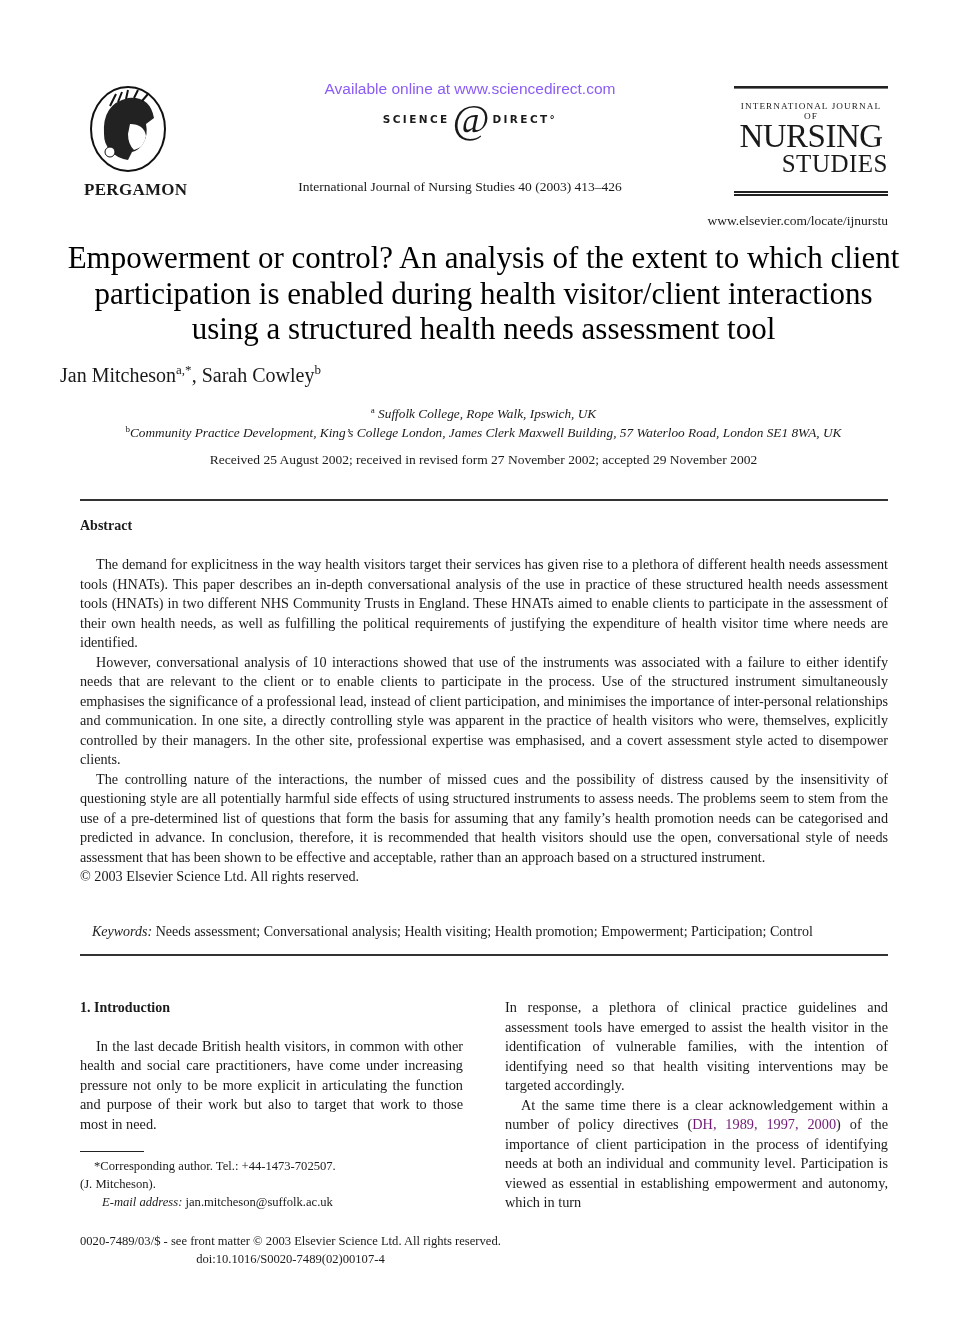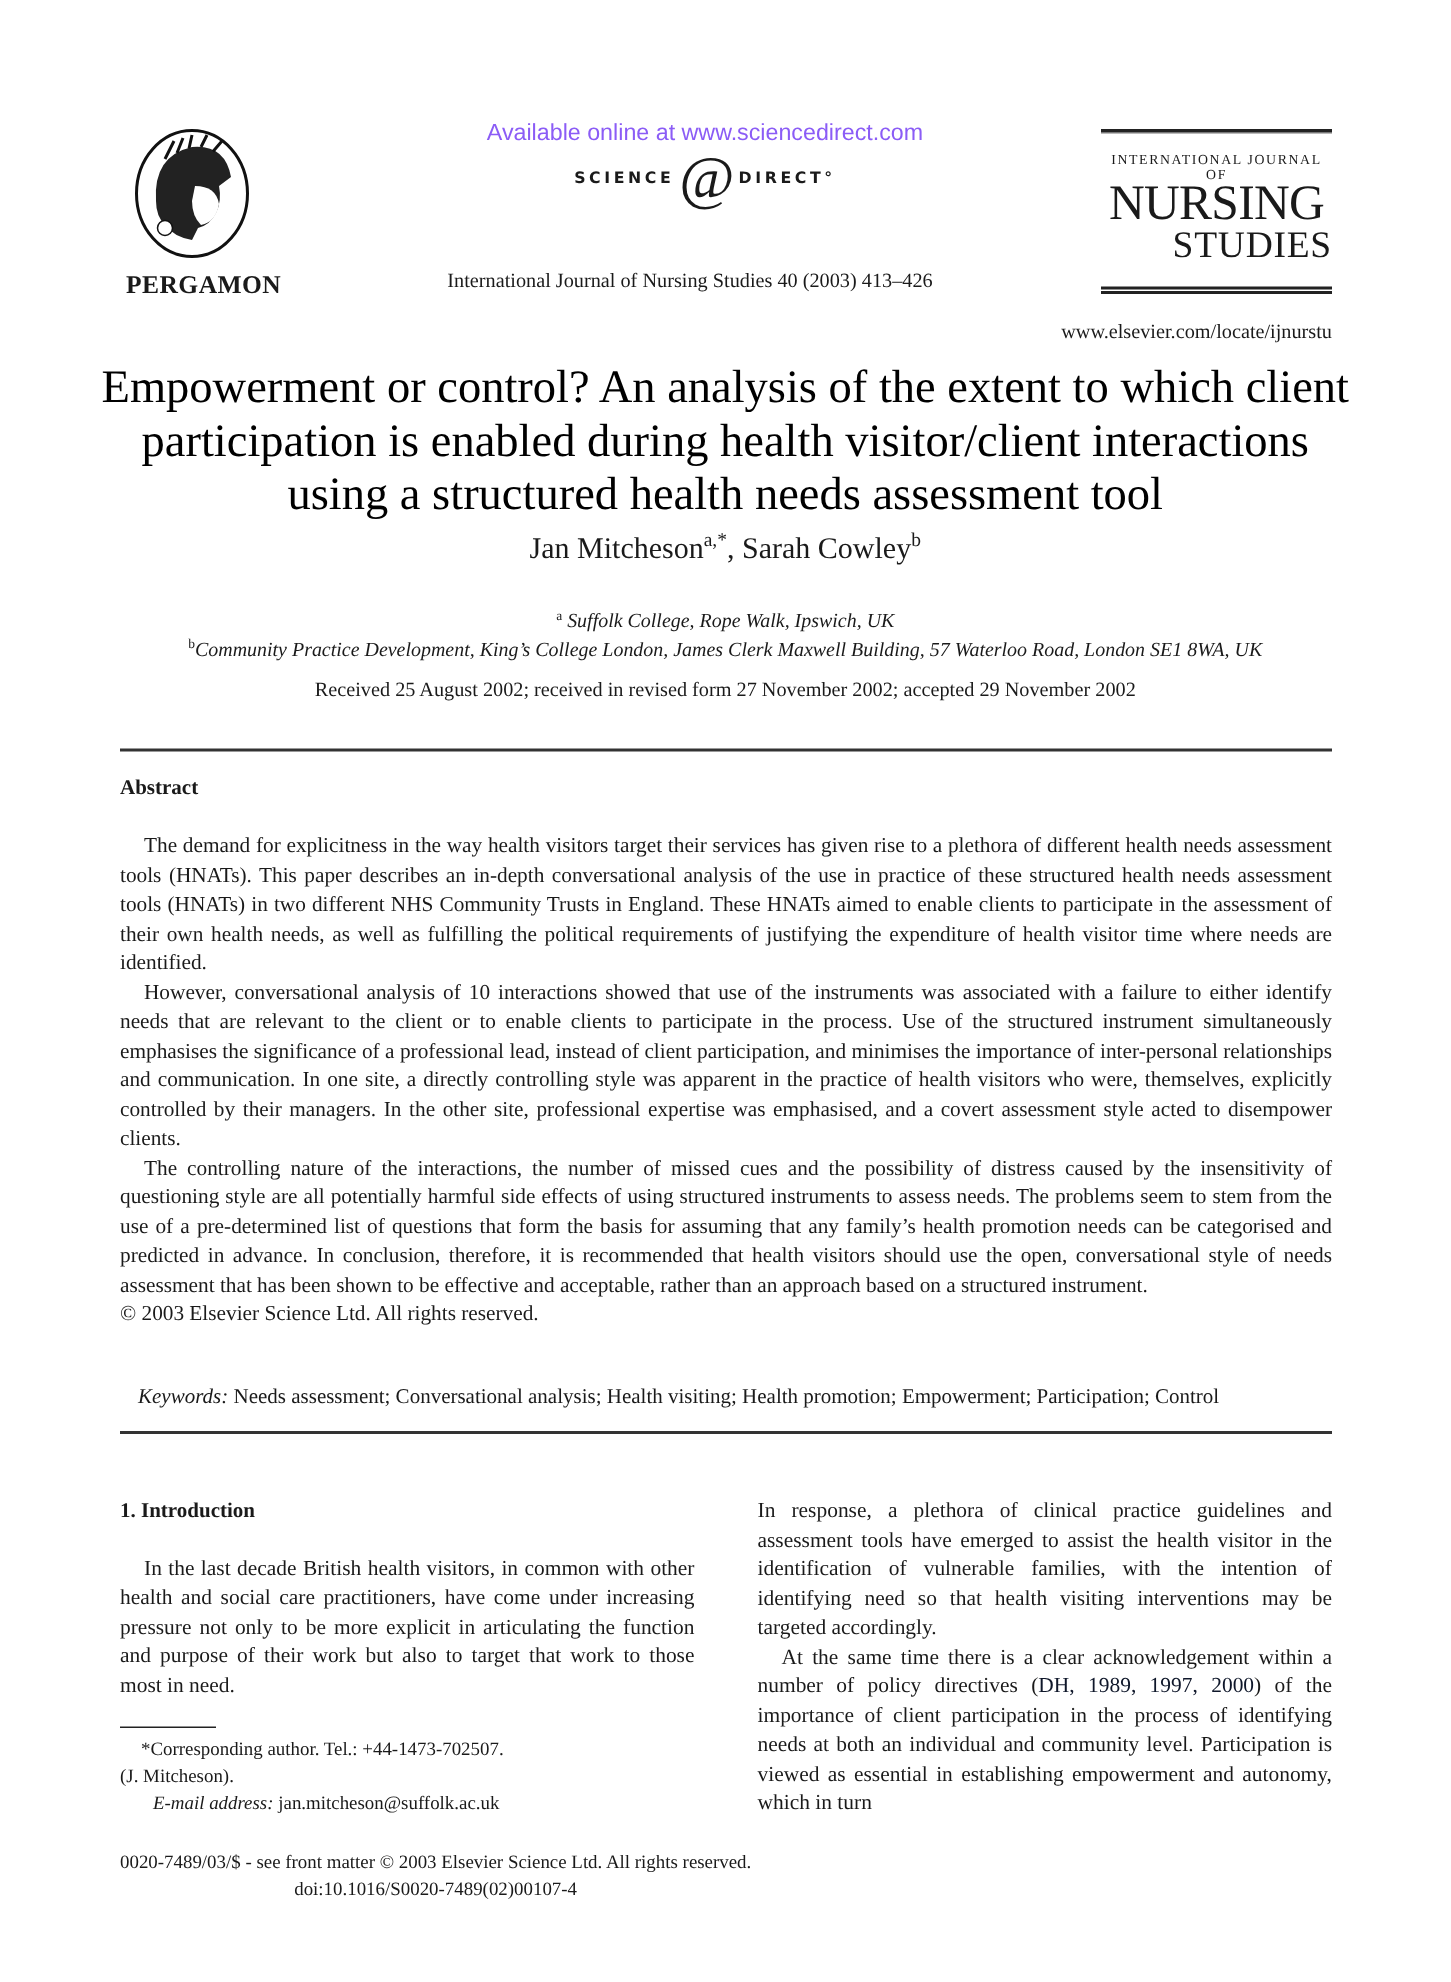--- a/index.html
+++ b/index.html
@@ -49,21 +49,21 @@
   .jn-big2 { font-size: 25px; line-height: 26px; text-align: right; letter-spacing: 0.5px; }
   .jn-rule-bot { margin-top: 14px; height: 5px; border-top: 2px solid #222; border-bottom: 2px solid #222; }
   .jn-url { left: 690px; top: 213px; width: 198px; text-align: right; font-size: 13.5px; }
 
   
   .title {
     left: 60px; top: 240px; width: 847px; text-align: center;
     font-size: 31px; line-height: 35.5px; color: #000000;
   }
   .authors {
-    left: 60px; top: 352px; width: 847px; text-align: center; font-size: 20px;
+    left: 60px; top: 362px; width: 847px; text-align: left; font-size: 20px;
   }
   .authors sup { font-size: 13px; vertical-align: 8px; }
   .affil {
     left: 40px; width: 887px; text-align: center; font-size: 13.3px; font-style: italic;
   }
   .affil sup { font-style: normal; font-size: 9px; vertical-align: 5px; }
   .received {
     left: 60px; top: 452px; width: 847px; text-align: center; font-size: 13.5px;
   }
 
@@ -79,21 +79,21 @@
   .abs-body p.nocopy { text-indent: 0; }
   .keywords { left: 92px; top: 924px; width: 808px; font-size: 14px; }
   .keywords .kw-label { font-style: italic; }
 
   
   .col { width: 383px; font-size: 14.3px; line-height: 19.5px; text-align: justify; }
   .col-left { left: 80px; top: 998px; }
   .col-right { left: 505px; top: 998px; }
   .sec-heading { font-weight: bold; font-size: 14px; margin-bottom: 19px; }
   .col p.ind { text-indent: 16px; }
-  .link { color: #0f172a; }
+  .link { color: #701a75; }
 
   .fn-rule { left: 80px; top: 1151px; width: 64px; border-top: 1px solid #222; }
   .footnotes { left: 80px; top: 1157px; width: 400px; font-size: 12.6px; line-height: 18px; }
   .footnotes .em { font-style: italic; }
 
   .bottom-info { left: 80px; top: 1232px; font-size: 12.6px; line-height: 18px; text-align: center; }
 </style>
 </head>
 <body>
 

